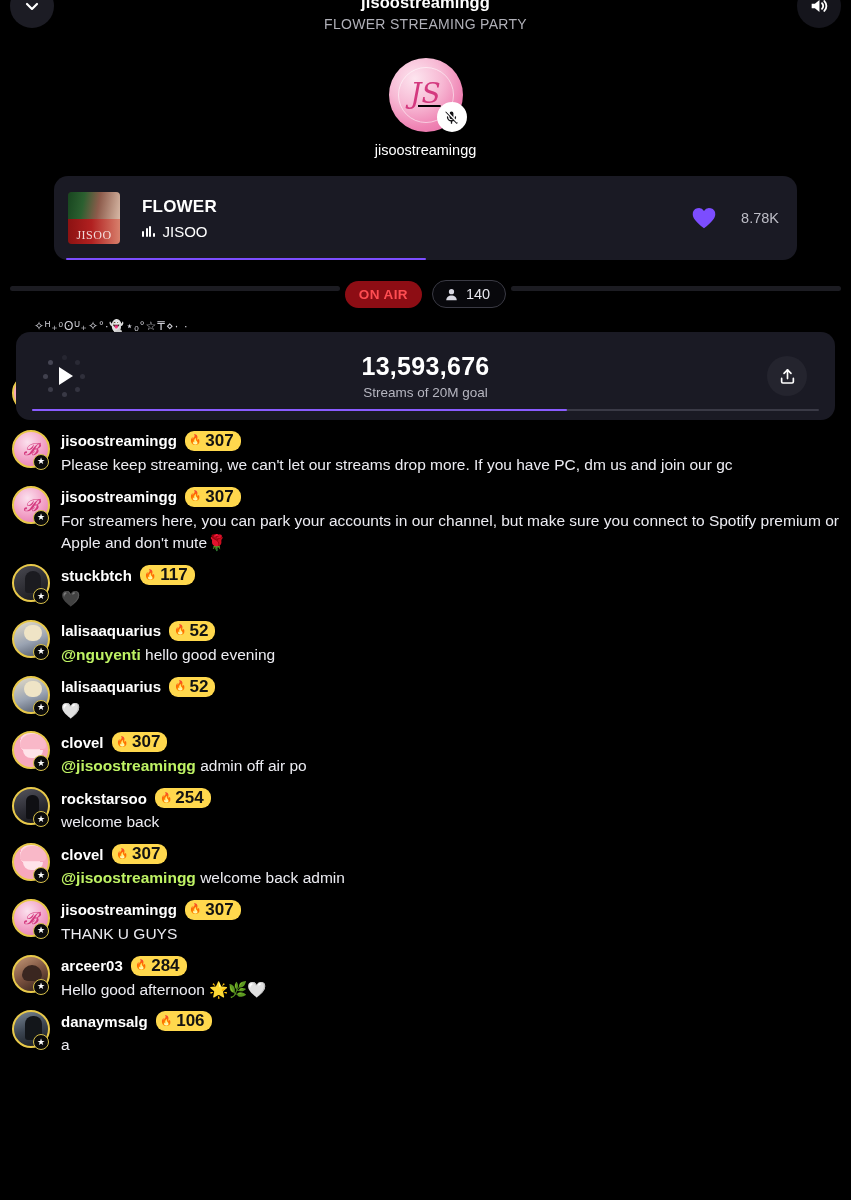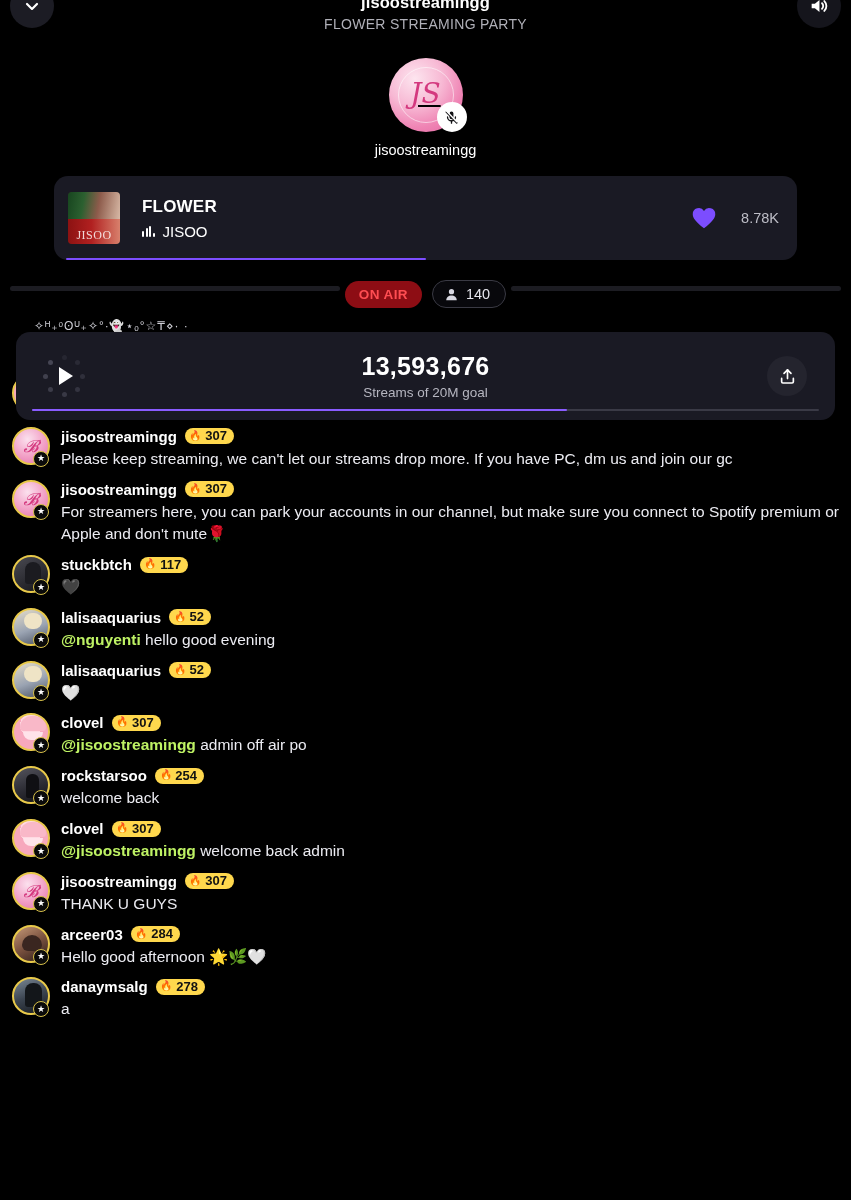--- a/index.html
+++ b/index.html
@@ -237,21 +237,21 @@
     font-size: 15px; font-weight: bold; color: #ffffff;
   }
   .flame-badge {
     display: inline-flex; align-items: center; gap: 3px;
     background: #ffd84d;
     border-radius: 9px;
     padding: 1px 7px 2px 5px;
     line-height: 1;
   }
   .flame-badge .fl { font-size: 10px; color: #1a1a1a; }
-  .flame-badge .num { font-size: 13px; font-weight: bold; color: #121212; }
+  .flame-badge .num { font-size: 17px; font-weight: bold; color: #121212; }
   .msg-text {
     margin-top: 3px;
     font-size: 15.5px;
     color: #ececf2;
     line-height: 1.47;
     word-wrap: break-word;
   }
   .msg-text .mention { color: #bef264; font-weight: bold; }
 
   
@@ -597,21 +597,21 @@
         <div class="msg">
           <div class="msg-av">
             <div class="av-circle ava-dana"></div>
             <div class="av-star">★</div>
           </div>
           <div class="msg-body">
             <div class="msg-head">
               <span class="msg-user">danaymsalg</span>
               <span class="flame-badge">
                 <span class="fl">🔥</span>
-                <span class="num">278</span>
+                <span class="num">106</span>
               </span>
             </div>
             <div class="msg-text">a</div>
           </div>
         </div>
       </div>
   </div>
 
   <div class="goal-banner">
     <div class="goal-left">

